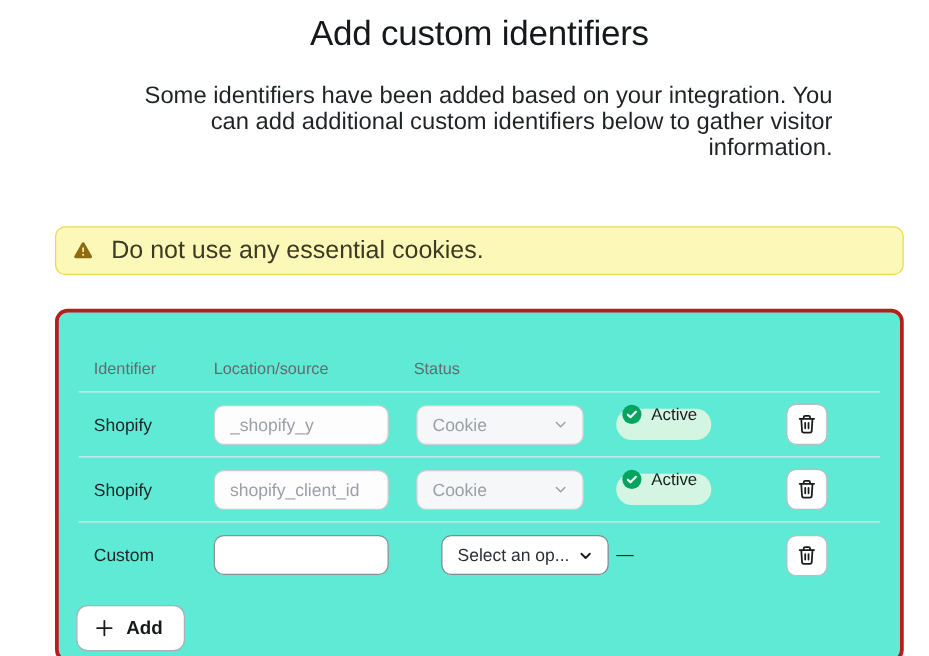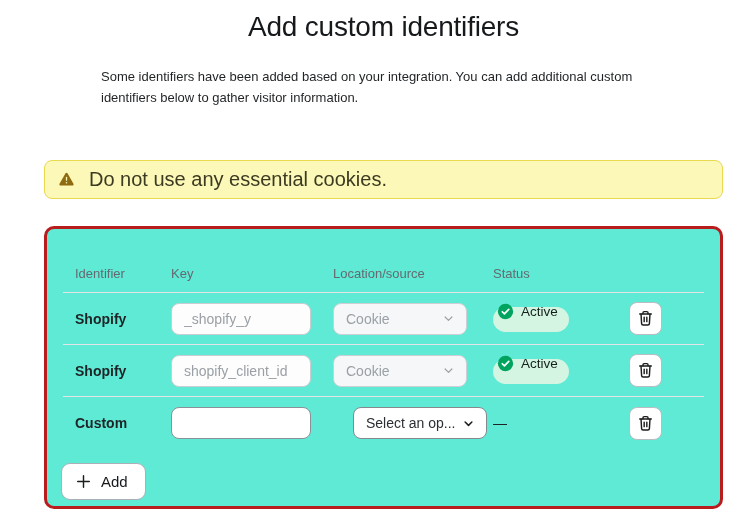--- a/index.html
+++ b/index.html
@@ -17,22 +17,22 @@
     text-align: center;
     font-size: 28px;
     line-height: 32px;
     font-weight: 400;
     letter-spacing: -0.2px;
     color: #16191c;
   }
   p.page-subtitle {
     margin: 23px auto 0;
     max-width: 565px;
-    text-align: left;
-    font-size: 13px;
+    text-align: right;
+    font-size: 19px;
     line-height: 21px;
     color: #1f2326;
   }
 
   
   .banner {
     margin-top: 52px;
     height: 39px;
     background: #fcf8b8;
     border: 1px solid #e9d94f;
@@ -59,21 +59,21 @@
 
   .trow { display: flex; align-items: center; height: 52px; padding: 0 12px; border-bottom: 1px solid #e4e5e8; }
   .trow.last { border-bottom: none; }
 
   .col-id     { width: 96px;  flex: 0 0 auto; }
   .col-key    { width: 162px; flex: 0 0 auto; }
   .col-loc    { width: 160px; flex: 0 0 auto; }
   .col-status { width: 136px; flex: 0 0 auto; }
   .col-action { flex: 0 0 auto; }
 
-  .row-label { font-size: 14px; color: #1f2326; font-weight: bold; }
+  .row-label { font-size: 14px; color: #1f2326; }
 
   .field {
     width: 140px; height: 32px;
     border-radius: 8px;
     padding: 0 12px;
     font-size: 14px;
     font-family: inherit;
     outline: none;
   }
   input.field.locked {
@@ -131,20 +131,21 @@
     background: #fff;
     border: 1px solid #aab0b6;
     border-radius: 9px;
     display: inline-flex;
     align-items: center;
     padding: 0 17px 0 13px;
     font-family: inherit;
     font-size: 15px;
     color: #16191c;
     cursor: pointer;
+    font-weight: bold;
   }
   .add-btn .plus-wrap { display: inline-flex; width: 17px; height: 17px; margin-right: 9px; }
 </style>
 </head>
 <body>
 
 <div class="content">
 
   <h1 class="page-title">Add custom identifiers</h1>
   <p class="page-subtitle">Some identifiers have been added based on your integration. You can add additional custom identifiers below to gather visitor information.</p>
@@ -157,21 +158,20 @@
         <circle cx="10" cy="13.9" r="0.95" fill="#fcf8b8"></circle>
       </svg>
     </span>
     <span class="banner-text">Do not use any essential cookies.</span>
   </div>
 
   <div class="card">
 
     <div class="thead">
       <div class="col col-id">Identifier</div>
-      <div class="col col-key">Key</div>
       <div class="col col-loc">Location/source</div>
       <div class="col col-status">Status</div>
       <div class="col col-action"></div>
     </div>
 
     
     <div class="trow">
       <div class="col-id row-label">Shopify</div>
       <div class="col-key">
         <input class="field locked" type="text" disabled="" value="_shopify_y" style="">

